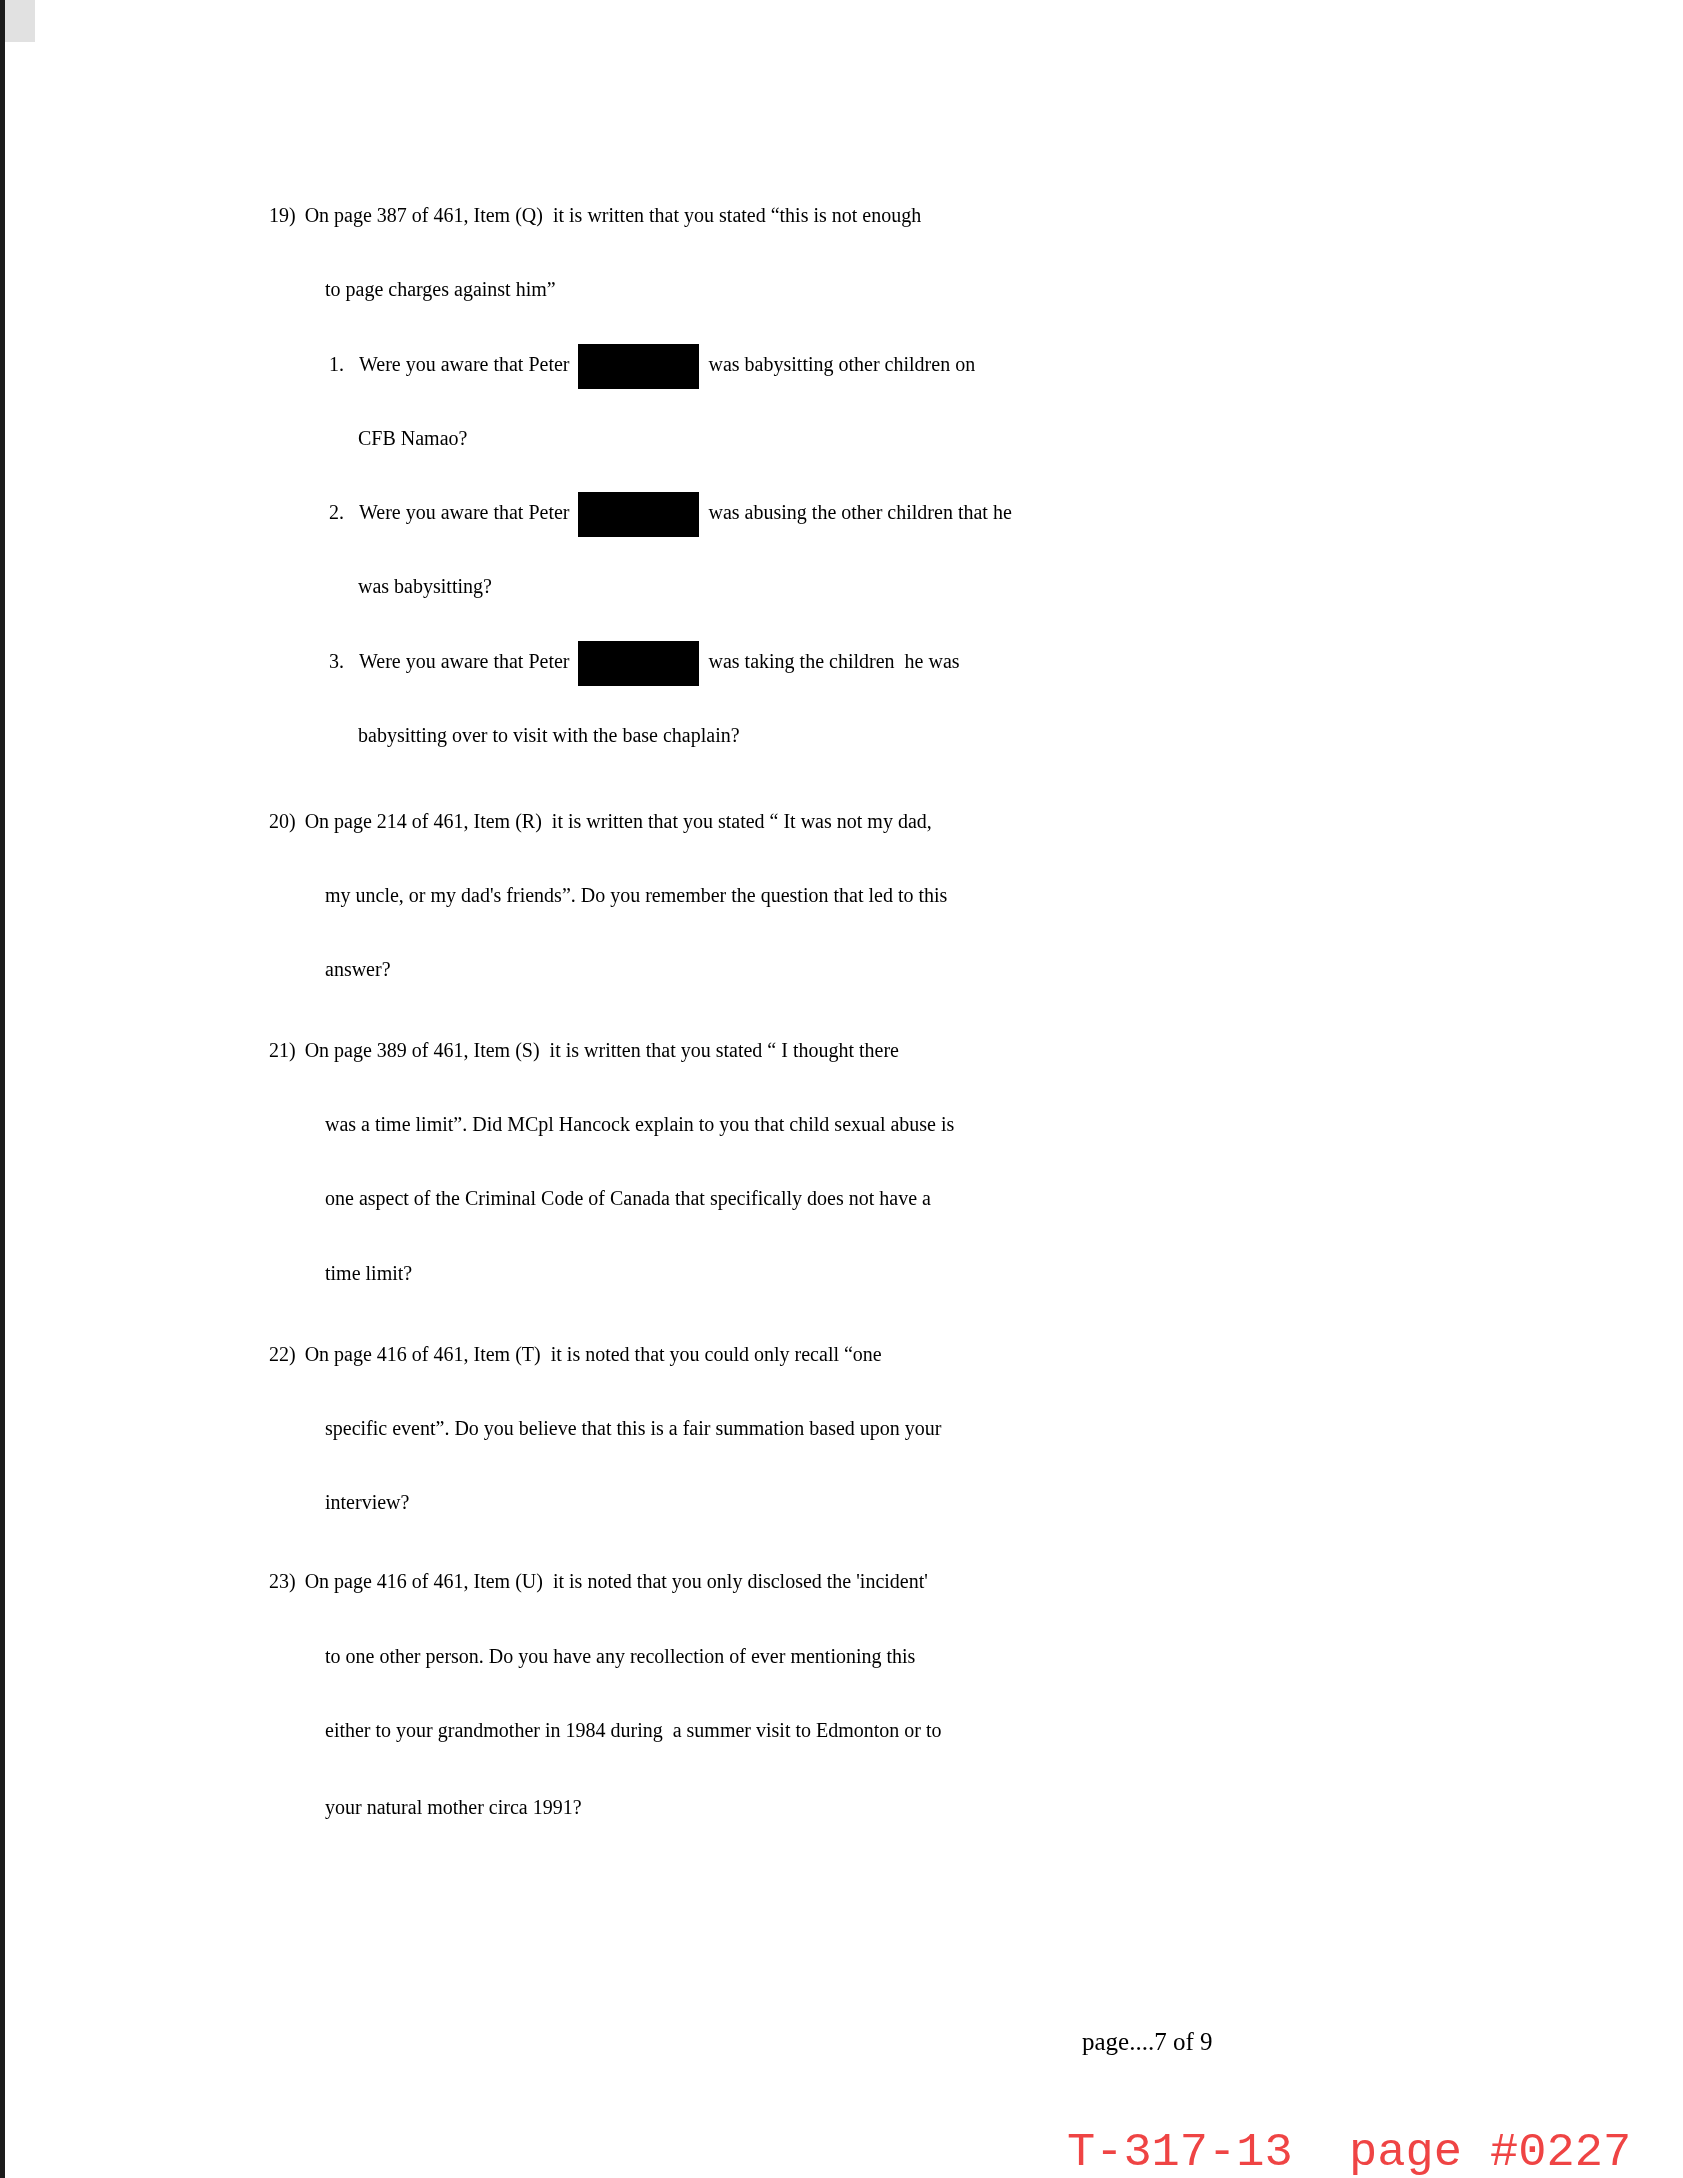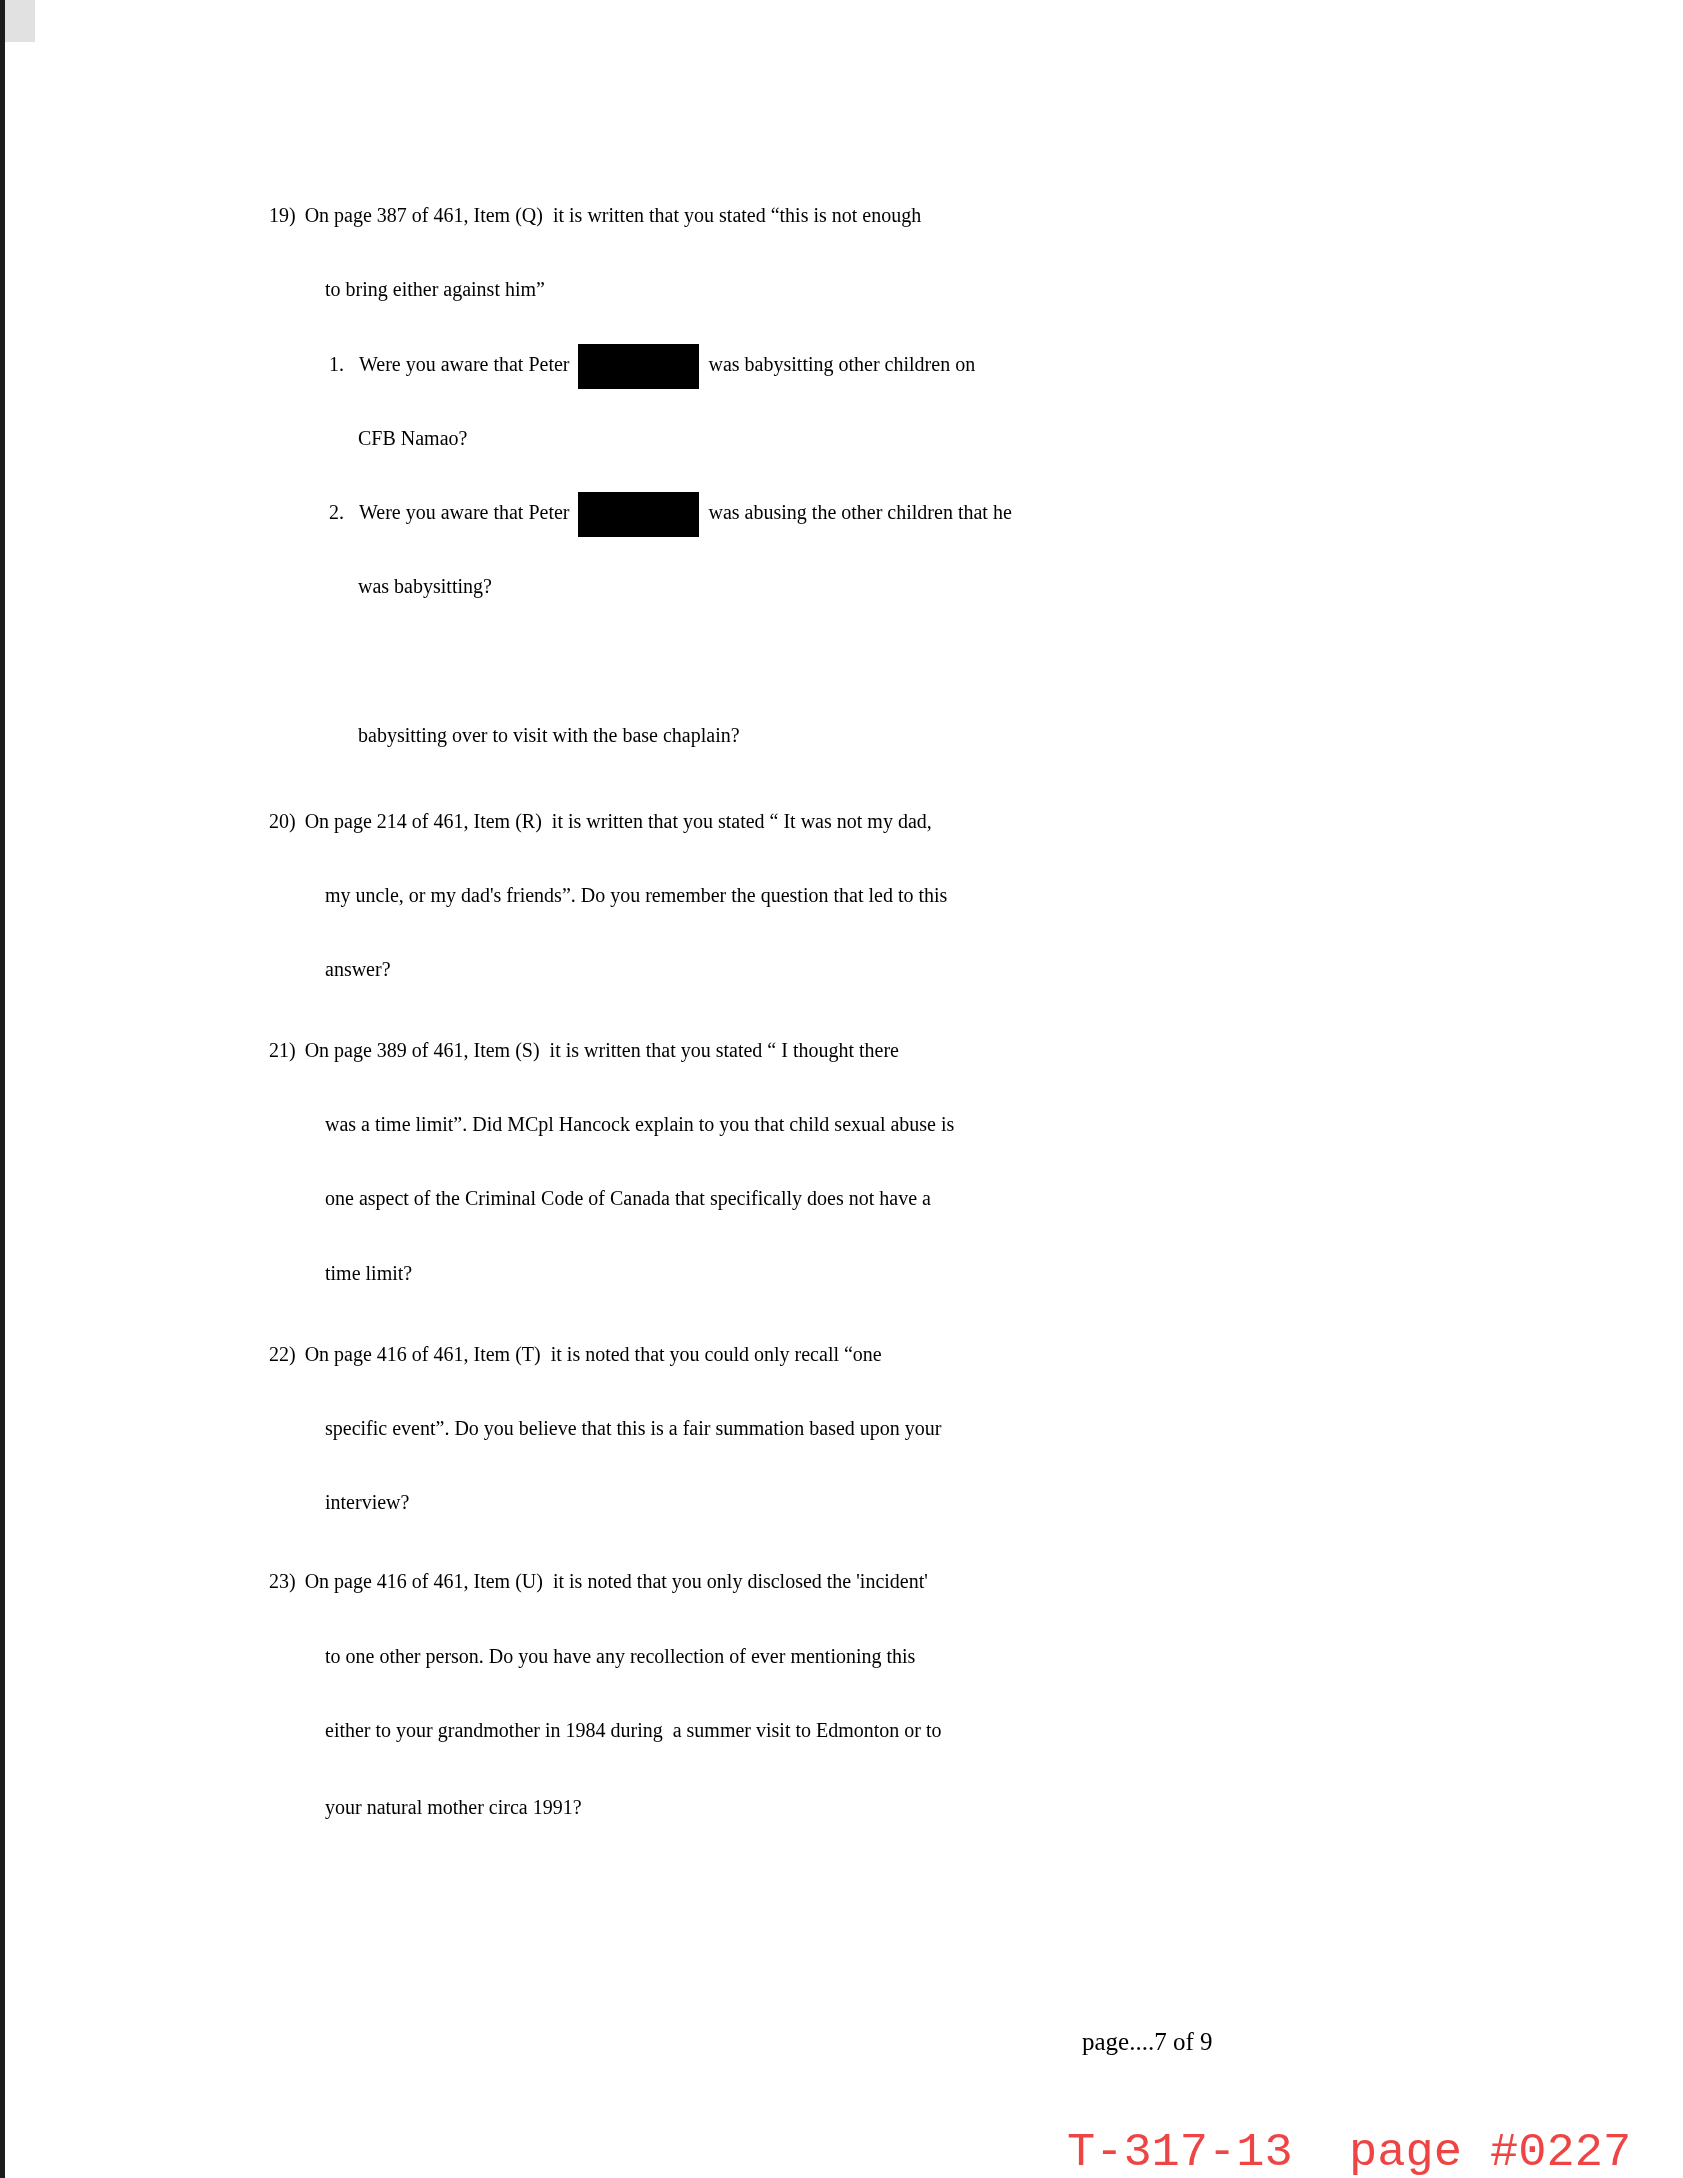--- a/index.html
+++ b/index.html
@@ -72,28 +72,29 @@
 </style>
 </head>
 <body>
 
 <div class="page">
 
   <div class="scan-edge"></div>
   <div class="scan-smudge"></div>
 
   <div class="line" style="left:269px; top:195px;"><span class="qnum">19)</span><span>On page 387 of 461, Item (Q)  it is written that you stated “this is not enough</span></div>
-  <div class="line" style="left:325px; top:269px;">to bring either against him”</div>
+  <div class="line" style="left:325px; top:269px;">to page charges against him”</div>
 
   <div class="line" style="left:329px; top:344px;"><span class="snum">1.</span><span>Were you aware that Peter</span><span class="redaction"></span><span>was babysitting other children on</span></div>
   <div class="line" style="left:358px; top:418px;">CFB Namao?</div>
 
   <div class="line" style="left:329px; top:492px;"><span class="snum">2.</span><span>Were you aware that Peter</span><span class="redaction"></span><span>was abusing the other children that he</span></div>
   <div class="line" style="left:358px; top:566px;">was babysitting?</div>
 
+  <div class="line" style="left:329px; top:641px;"><span class="snum">3.</span><span>Were you aware that Peter</span><span class="redaction"></span><span>was taking the children  he was</span></div>
   <div class="line" style="left:358px; top:715px;">babysitting over to visit with the base chaplain?</div>
 
   <div class="line" style="left:269px; top:801px;"><span class="qnum">20)</span><span>On page 214 of 461, Item (R)  it is written that you stated “ It was not my dad,</span></div>
   <div class="line" style="left:325px; top:875px;">my uncle, or my dad's friends”. Do you remember the question that led to this</div>
   <div class="line" style="left:325px; top:949px;">answer?</div>
 
   <div class="line" style="left:269px; top:1030px;"><span class="qnum">21)</span><span>On page 389 of 461, Item (S)  it is written that you stated “ I thought there</span></div>
   <div class="line" style="left:325px; top:1104px;">was a time limit”. Did MCpl Hancock explain to you that child sexual abuse is</div>
   <div class="line" style="left:325px; top:1178px;">one aspect of the Criminal Code of Canada that specifically does not have a</div>
   <div class="line" style="left:325px; top:1253px;">time limit?</div>

